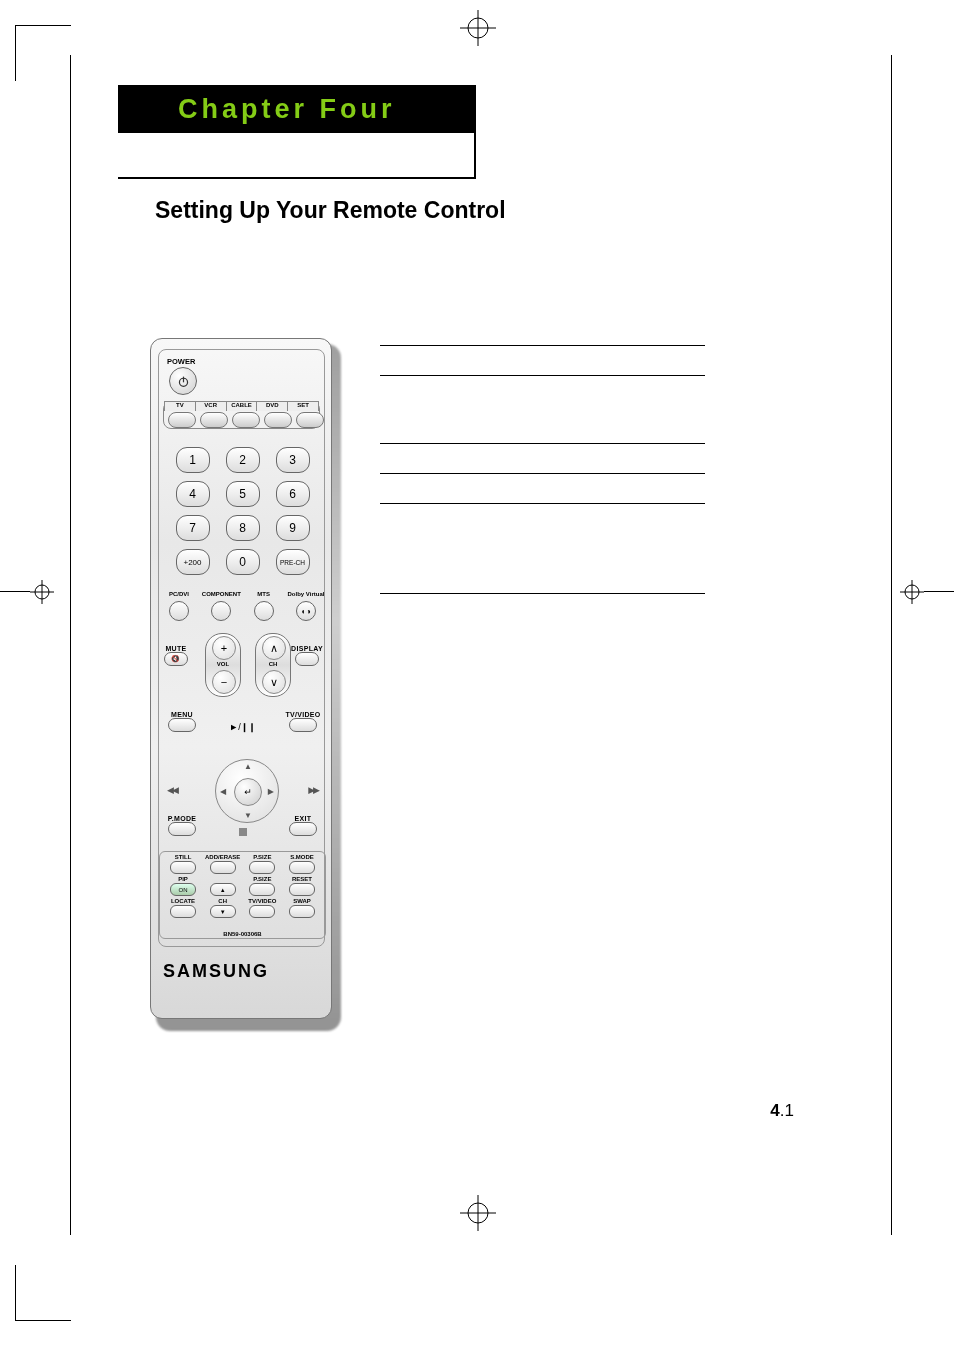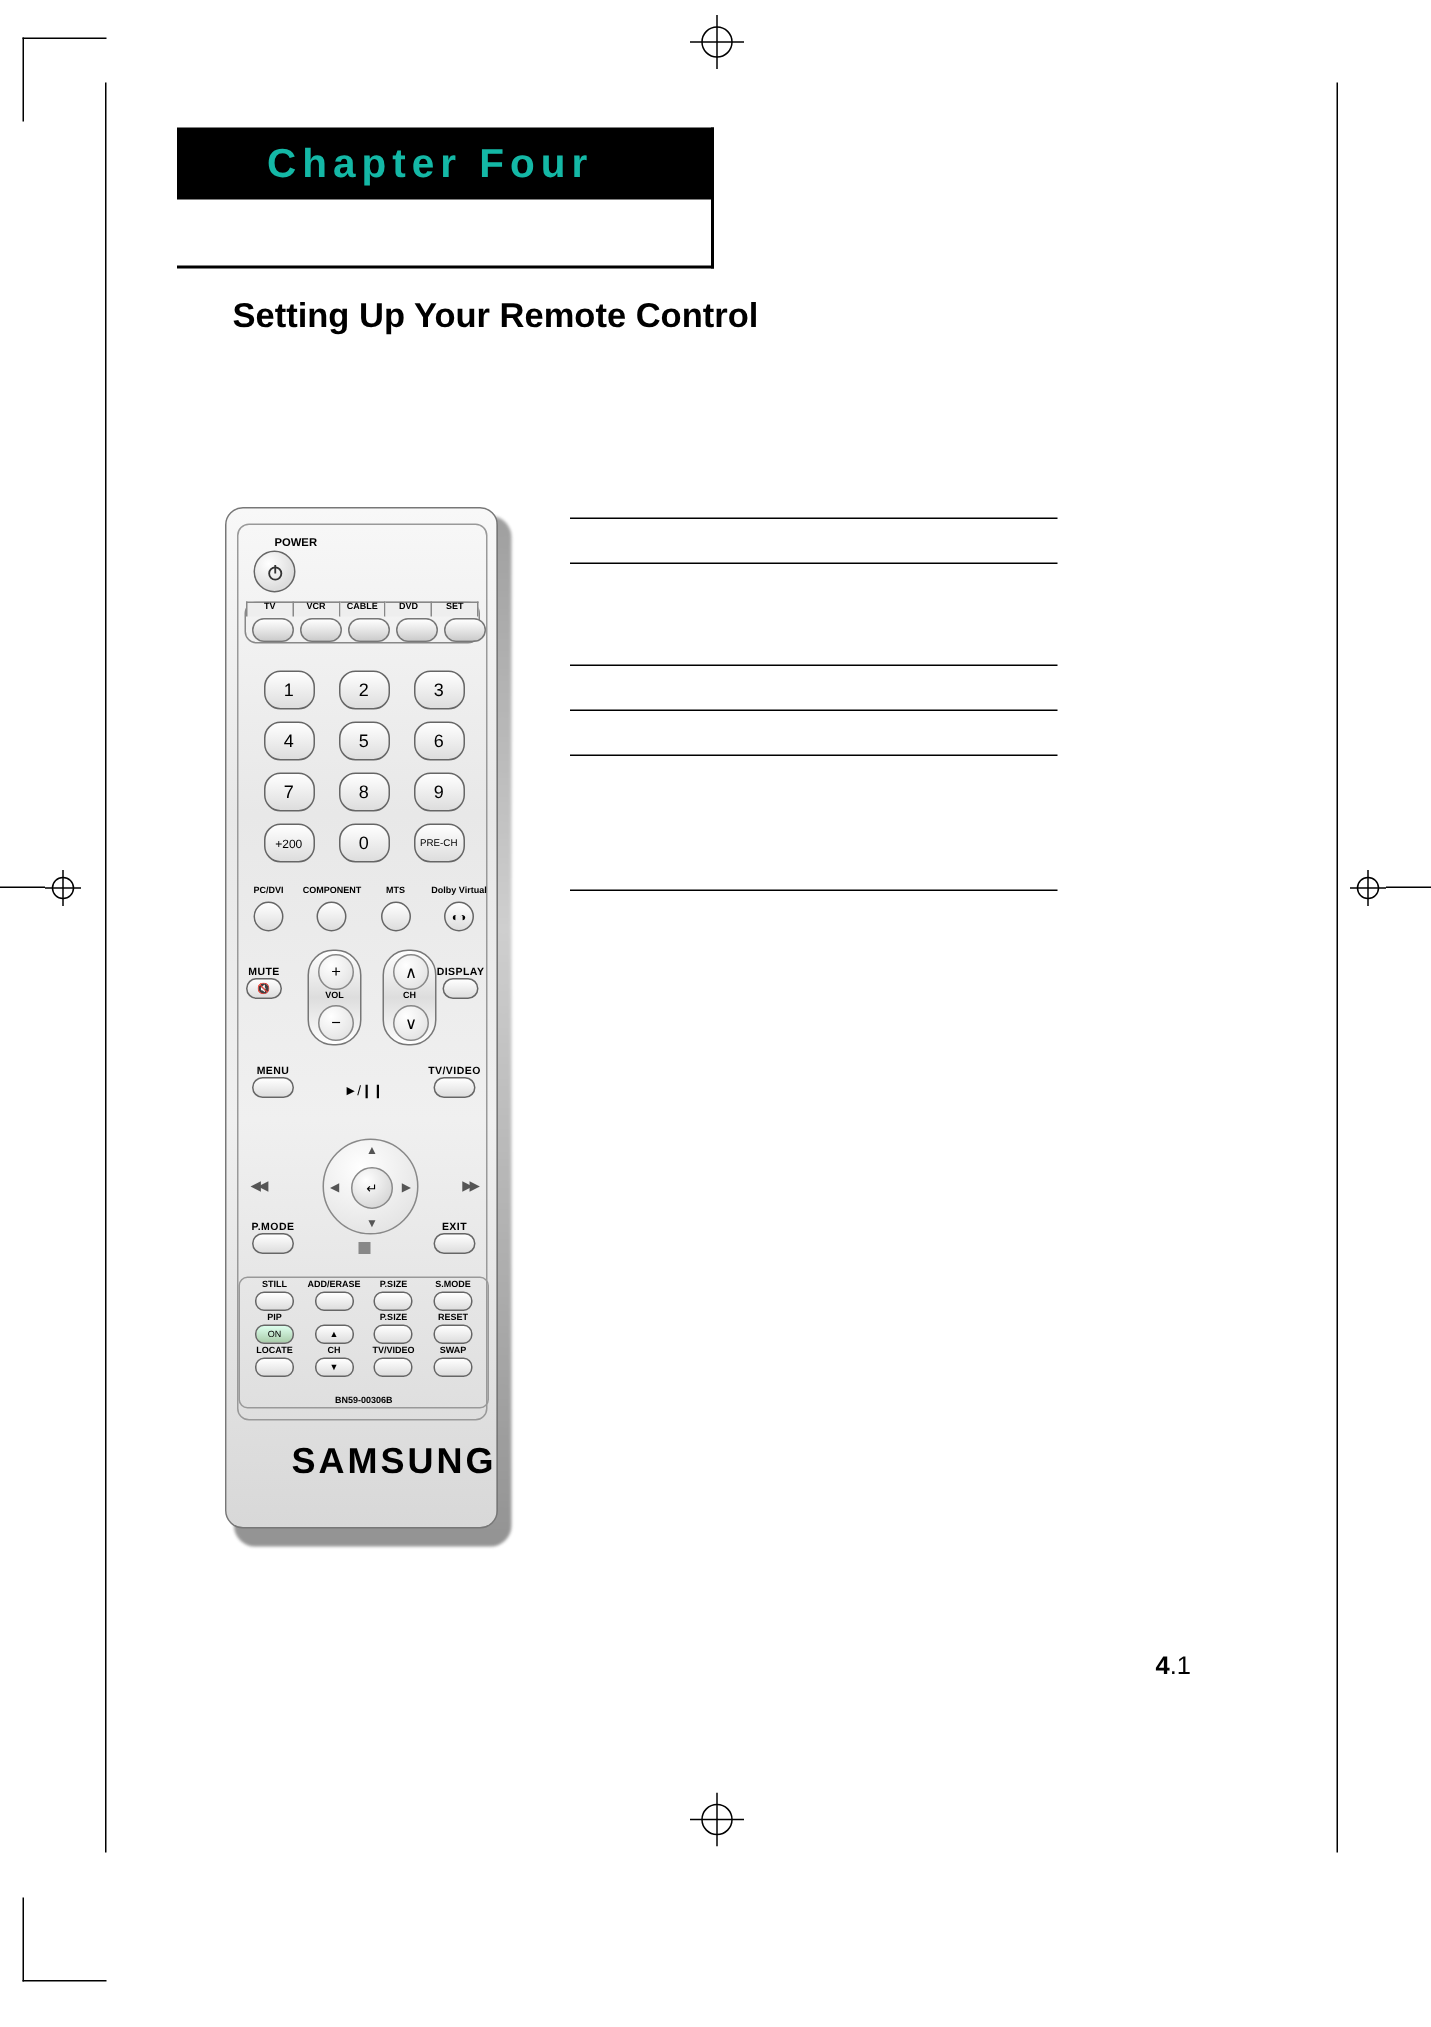--- a/index.html
+++ b/index.html
@@ -73,21 +73,21 @@
     background: #fff;
     box-sizing: border-box;
   }
   .chapter-black {
     position: absolute;
     left: 0;
     top: 0;
     width: 358px;
     height: 48px;
     background: #000;
-    color: #14b8a6;
+    color: #84cc16;
     font-weight: bold;
     font-size: 27px;
     letter-spacing: 4px;
     display:flex;
     align-items:center;
     padding-left: 60px;
     box-sizing: border-box;
   }
   .chapter-border {
     position: absolute;
@@ -159,21 +159,21 @@
     position:absolute;
     left:7px; top:10px;
     width:167px; height:598px;
     border:1px solid #999;
     border-radius:8px;
     box-sizing:border-box;
   }
   .lbl { font-size:7px; font-weight:bold; letter-spacing:.3px; }
   .lbl-s { font-size:6px; font-weight:bold; }
   .lblx { font-size:7.5px; font-weight:bold; }
-  .pwr-lbl { position:absolute; left:16px; top:18px;margin-left:16px; }
+  .pwr-lbl { position:absolute; left:16px; top:18px; }
   .pwr-btn { position:absolute; left:18px; top:28px; width:26px; height:26px;
     border:1px solid #666; border-radius:50%;
     background: radial-gradient(circle at 35% 30%,#fff,#ddd 70%);
     display:flex; align-items:center; justify-content:center;
   }
   .pwr-btn svg{width:13px;height:13px;}
   .mode-group {
     position:absolute; left:12px; top:62px; width:157px; height:28px;
     border:1px solid #888; border-radius:8px;
     box-sizing:border-box;
@@ -257,22 +257,22 @@
   .bottom-grid{
     position:absolute; left:8px; top:512px; width:167px; height:88px;
     border:1px solid #999; border-radius:6px; box-sizing:border-box;
   }
   .bg-row{display:flex;justify-content:space-between;padding:2px 4px 0;}
   .bg-col{width:38px;text-align:center;}
   .bg-col .lbl-s{display:block;height:7px;}
   .bg-pill{width:24px;height:11px;border:1px solid #666;border-radius:6px;background:linear-gradient(#fff,#ddd);margin:0 auto;display:flex;align-items:center;justify-content:center;font-size:6px;}
   .model{position:absolute;left:0;right:0;bottom:1px;text-align:center;font-size:6px;font-weight:bold;}
   .brand{
-    position:absolute;left:12px;right:0;top:622px;text-align:right;
-    font-family: Arial, sans-serif; font-size:24px; font-weight:bold; letter-spacing:2px;
+    position:absolute;left:12px;right:0;top:622px;text-align:left;
+    font-family: Arial, sans-serif; font-size:18px; font-weight:bold; letter-spacing:2px;
   }
 </style>
 </head>
 <body>
 
 <div class="crop-top-left"></div>
 <div class="crop-bottom-left"></div>
 <div class="side-bleed left"></div>
 <div class="side-bleed right"></div>
 <div class="reg top">

